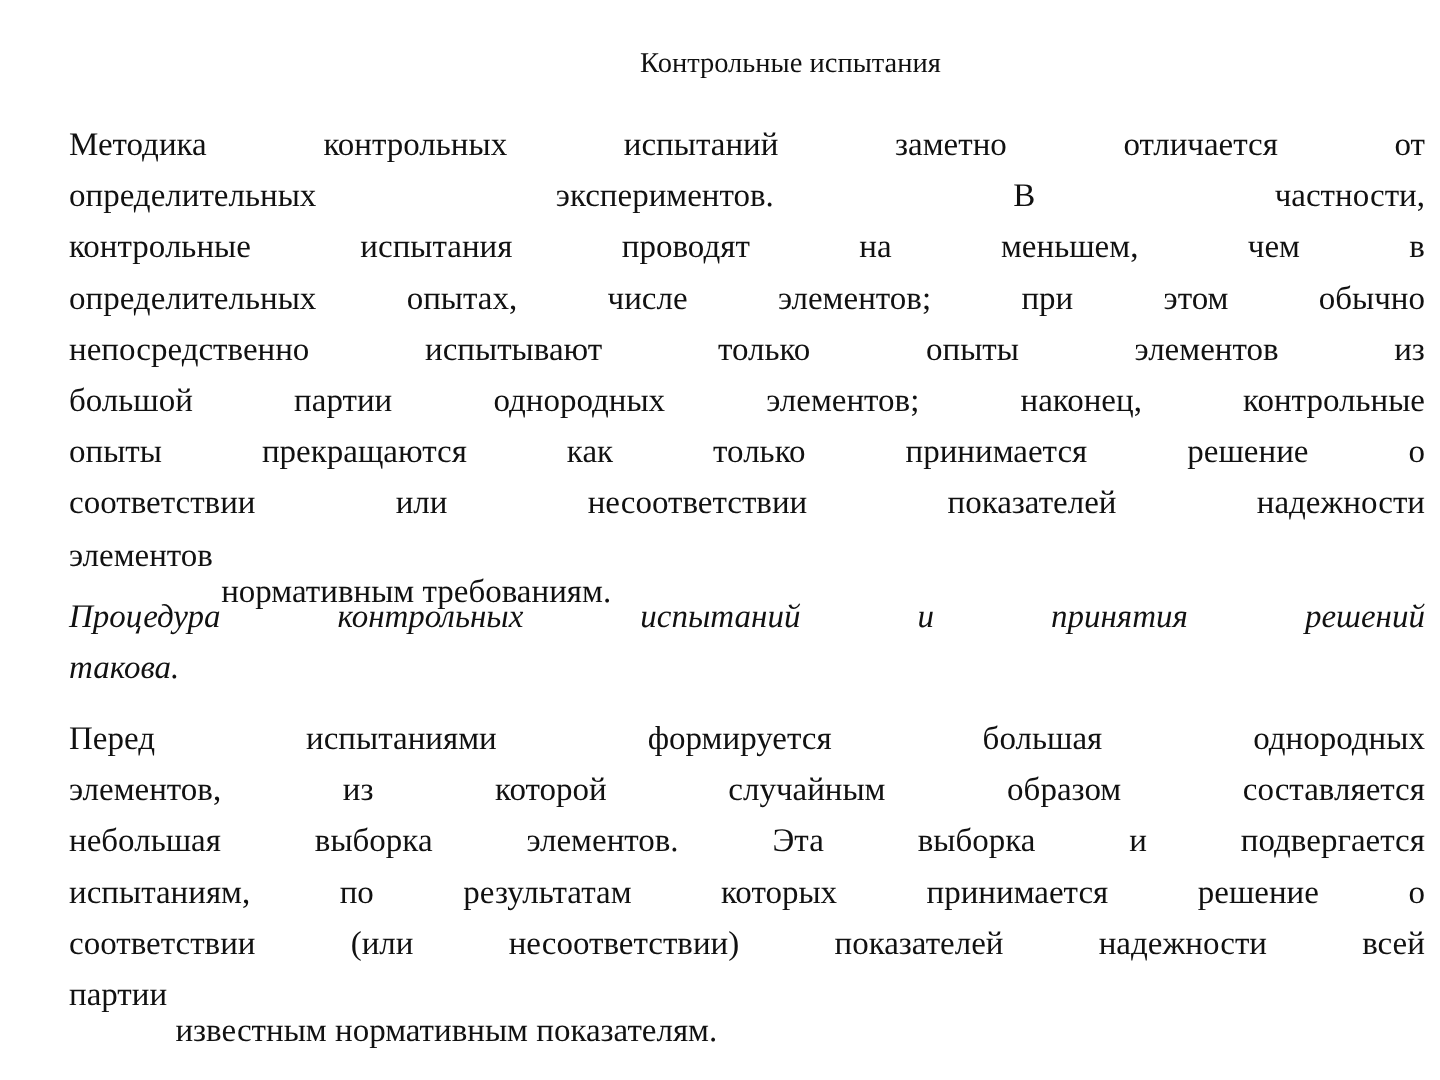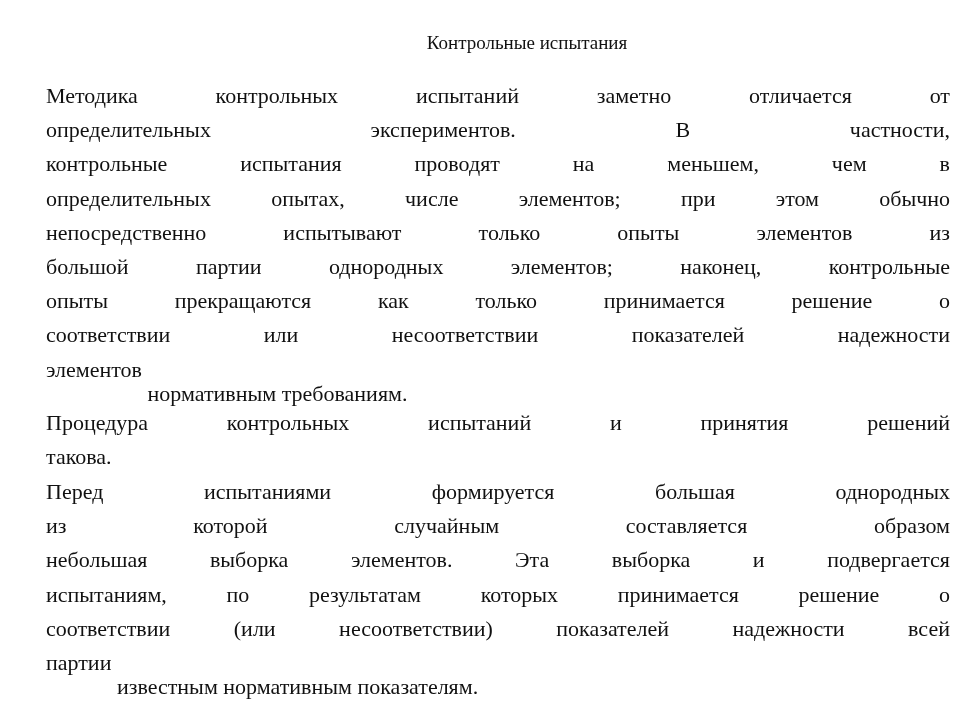--- a/index.html
+++ b/index.html
@@ -41,21 +41,21 @@
       white-space: nowrap;
     }
     .jl.last {
       justify-content: flex-start;
     }
     .jl.last .w + .w {
       margin-left: 0.25em;
       margin-top: 24px;
     }
     .p1 { top: 79px; }
-    .p2 { top: 406px; }
+    .p2 { top: 394px; font-style: italic; }
     .p2 .jl { height: 34px; line-height: 34px; }
     .p3 { top: 475px; }
   </style>
 </head>
 <body>
 
 <div>
   <div class="slide-title">Контрольные испытания</div>
 
   <div class="block p1">
@@ -144,25 +144,26 @@
     </div>
   <div class="block p3">
       <div class="jl">
         <span class="w">Перед</span>
         <span class="w">испытаниями</span>
         <span class="w">формируется</span>
         <span class="w">большая</span>
         <span class="w">однородных</span>
       </div>
       <div class="jl">
+        <span class="w">элементов,</span>
         <span class="w">из</span>
         <span class="w">которой</span>
         <span class="w">случайным</span>
+        <span class="w">образом</span>
         <span class="w">составляется</span>
-        <span class="w">образом</span>
       </div>
       <div class="jl">
         <span class="w">небольшая</span>
         <span class="w">выборка</span>
         <span class="w">элементов.</span>
         <span class="w">Эта</span>
         <span class="w">выборка</span>
         <span class="w">и</span>
         <span class="w">подвергается</span>
       </div>

